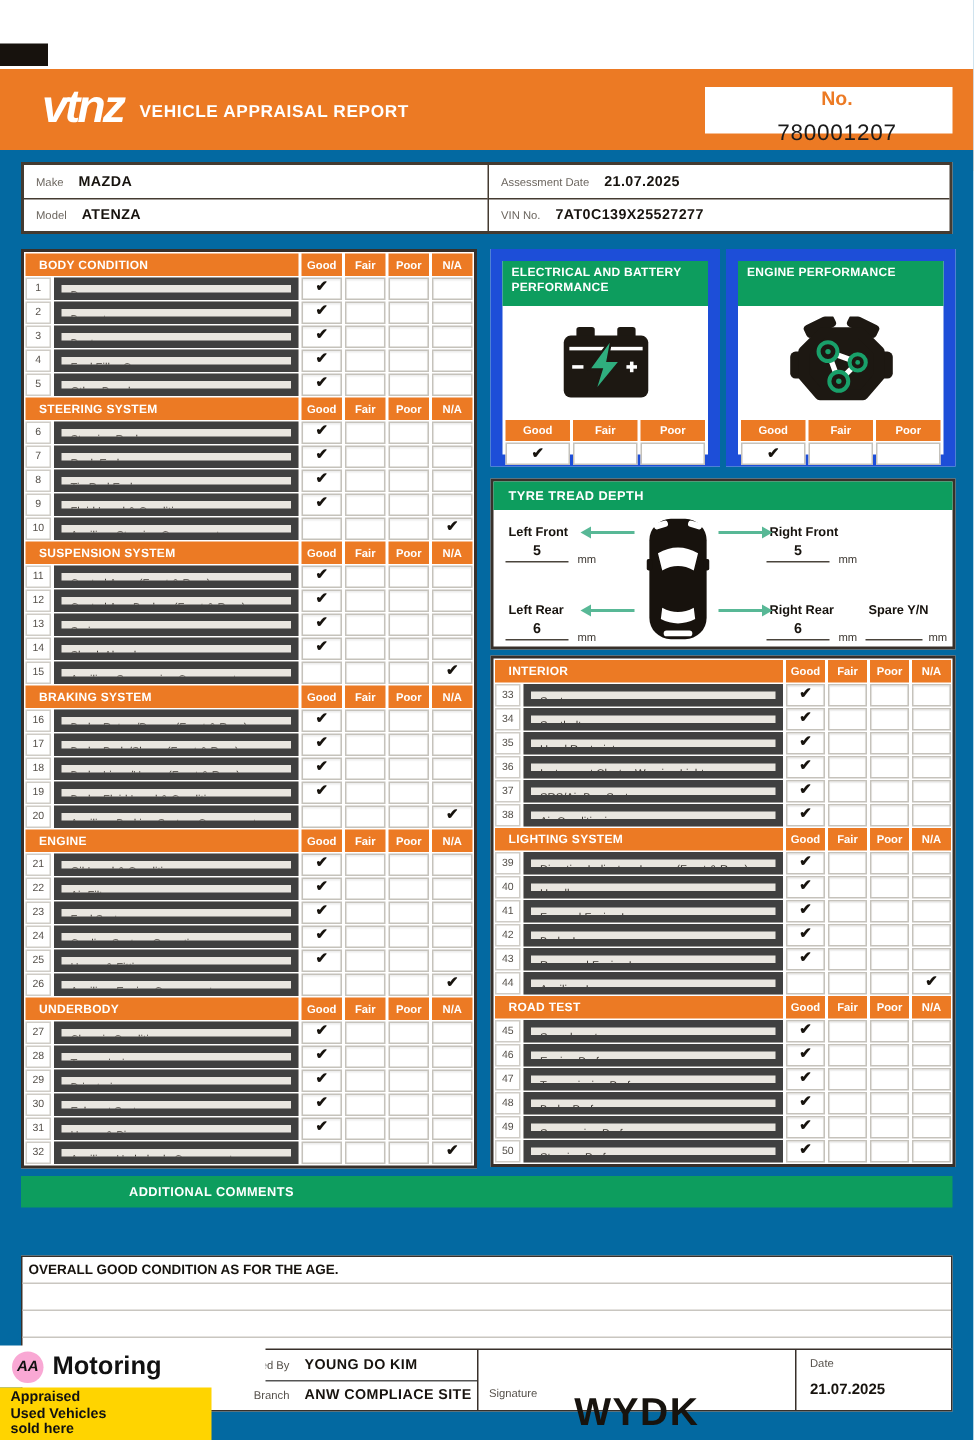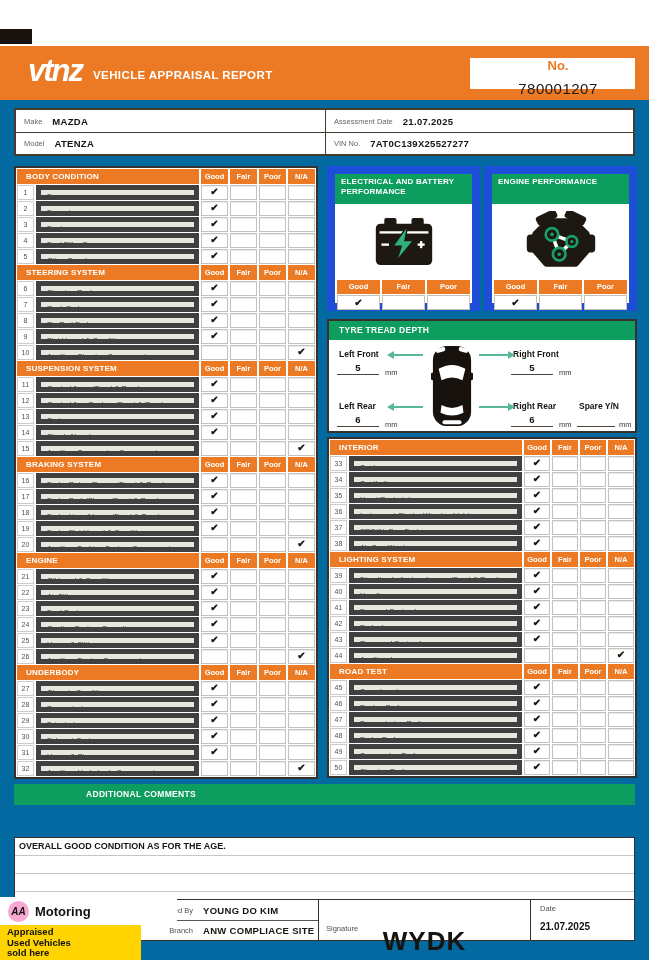--- a/index.html
+++ b/index.html
@@ -95,21 +95,21 @@
   .sig-value{position:absolute;left:0;right:0;top:6px;text-align:center;font-size:26px;
              font-weight:600;letter-spacing:1px;}
   .f-date{flex:1;border-left:1.5px solid #38302a;box-sizing:border-box;position:relative;}
   .date-label{position:absolute;left:9px;top:4px;font-size:7.5px;color:#55504a;}
   .date-value{position:absolute;left:9px;top:21px;font-size:10px;font-weight:bold;}
   
   .badge-bar{position:absolute;left:0;top:897px;width:177px;height:28px;background:#fff;z-index:5;
              display:flex;align-items:center;gap:6px;padding-left:8px;box-sizing:border-box;}
   .aa-circle{width:21px;height:21px;border-radius:50%;background:#f9a8d4;display:flex;align-items:center;
              justify-content:center;font-weight:bold;font-style:italic;font-size:10px;color:#111;text-align:center;}
-  .motoring{font-weight:bold;font-size:13px;color:#111;}
+  .motoring{font-weight:bold;font-size:17px;color:#111;}
   .badge-yellow{position:absolute;left:0;top:925px;width:141px;height:35px;background:#FFD400;z-index:5;
                 padding:2px 11px 0 7px;box-sizing:border-box;}
   .badge-yellow div{font-weight:bold;font-size:9.5px;line-height:1.12;color:#111;}
 </style>
 </head>
 <body>
 
 <div class="page">
 
   <div class="black-mark"></div>

